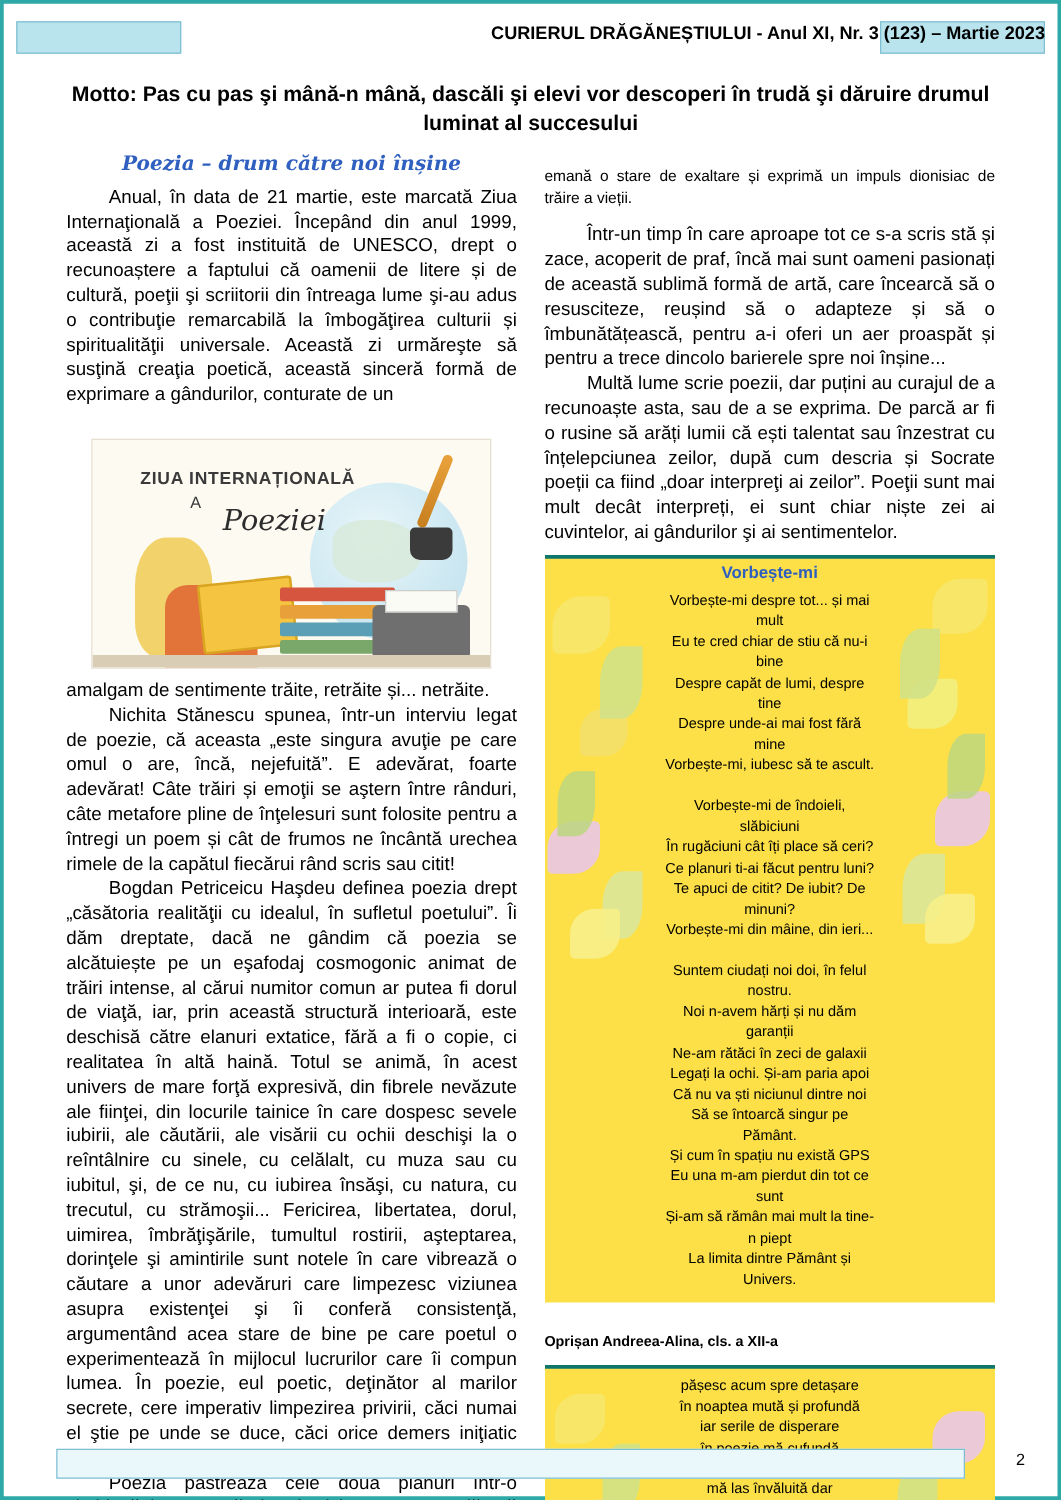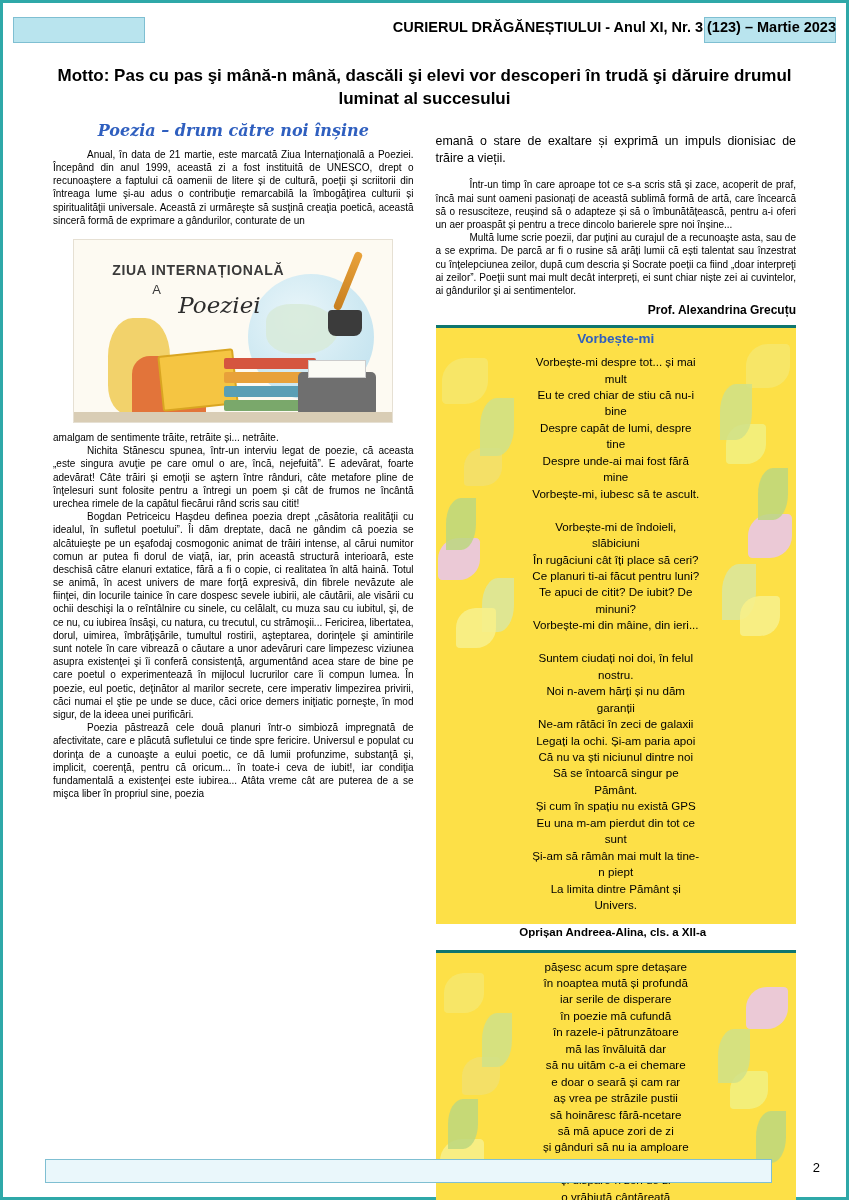--- a/index.html
+++ b/index.html
@@ -66,33 +66,33 @@
   .article-title {
     text-align: center;
     font-family: "DejaVu Serif", serif;
     font-style: italic;
     font-weight: bold;
     font-size: 16px;
     color: #2f5fbf;
     margin-bottom: 8px;
   }
   p.body {
-    font-size: 10px;
+    font-size: 15px;
     line-height: 1.32;
     text-align: justify;
     margin: 0 0 0 0;
     text-indent: 34px;
     hyphens: auto;
   }
   p.body.first { text-indent: 34px; }
   
   .illus {
     width: 318px;
     height: 182px;
-    margin: 12px auto 8px auto;
+    margin: 25px auto 8px auto;
     position: relative;
     background: #fdfaf2;
     border: 1px solid #e6e0d3;
     overflow: hidden;
   }
   .illus .globe {
     position: absolute;
     right: 18px; top: 34px;
     width: 126px; height: 126px;
     border-radius: 50%;
@@ -243,24 +243,25 @@
   .poem-body {
     position: relative;
     text-align: center;
     font-size: 11.6px;
     line-height: 1.42;
     padding: 6px 96px 10px 96px;
     white-space: pre-line;
   }
   .poem-sign {
     position: relative;
-    text-align: center;
+    text-align: left;
     font-size: 11.5px;
     font-weight: bold;
     padding: 2px 6px 4px 0;
+    margin-top: 24px;
   }
   
   .footer {
     position: absolute;
     left: 14px; right: 14px; bottom: 10px;
     height: 30px;
   }
   .footer-band {
     position: absolute;
     left: 28px; right: 60px; top: 2px;
@@ -324,21 +325,20 @@
       <p class="body">Nichita Stănescu spunea, într-un interviu legat de poezie, că aceasta „este singura avuţie pe care omul o are, încă, nejefuită”. E adevărat, foarte adevărat! Câte trăiri și emoţii se aştern între rânduri, câte metafore pline de înţelesuri sunt folosite pentru a întregi un poem și cât de frumos ne încântă urechea rimele de la capătul fiecărui rând scris sau citit!</p>
       <p class="body">Bogdan Petriceicu Haşdeu definea poezia drept „căsătoria realităţii cu idealul, în sufletul poetului”. Îi dăm dreptate, dacă ne gândim că poezia se alcătuiește pe un eşafodaj cosmogonic animat de trăiri intense, al cărui numitor comun ar putea fi dorul de viaţă, iar, prin această structură interioară, este deschisă către elanuri extatice, fără a fi o copie, ci realitatea în altă haină. Totul se animă, în acest univers de mare forţă expresivă, din fibrele nevăzute ale fiinţei, din locurile tainice în care dospesc sevele iubirii, ale căutării, ale visării cu ochii deschişi la o reîntâlnire cu sinele, cu celălalt, cu muza sau cu iubitul, şi, de ce nu, cu iubirea însăşi, cu natura, cu trecutul, cu strămoşii... Fericirea, libertatea, dorul, uimirea, îmbrăţişările, tumultul rostirii, aşteptarea, dorinţele şi amintirile sunt notele în care vibrează o căutare a unor adevăruri care limpezesc viziunea asupra existenţei şi îi conferă consistenţă, argumentând acea stare de bine pe care poetul o experimentează în mijlocul lucrurilor care îi compun lumea. În poezie, eul poetic, deţinător al marilor secrete, cere imperativ limpezirea privirii, căci numai el ştie pe unde se duce, căci orice demers iniţiatic porneşte, în mod sigur, de la ideea unei purificări.</p>
       <p class="body">Poezia păstrează cele două planuri într-o simbioză impregnată de afectivitate, care e plăcută sufletului ce tinde spre fericire. Universul e populat cu dorinţa de a cunoaşte a eului poetic, ce dă lumii profunzime, substanţă şi, implicit, coerenţă, pentru că oricum... în toate-i ceva de iubit!, iar condiţia fundamentală a existenţei este iubirea... Atâta vreme cât are puterea de a se mişca liber în propriul sine, poezia</p>
     </div>
 
     <div class="col-right">
       <p class="right-head-note" style="text-indent:0">emană o stare de exaltare și exprimă un impuls dionisiac de trăire a vieții.</p>
       <p class="body">Într-un timp în care  aproape tot ce s-a scris stă și zace, acoperit de praf, încă mai sunt oameni pasionați de această sublimă formă de artă, care încearcă să o resusciteze, reușind să o adapteze și să o îmbunătățească, pentru a-i oferi un aer proaspăt și pentru a trece dincolo barierele spre noi înșine...</p>
       <p class="body">Multă lume scrie poezii, dar puțini au curajul de a recunoaște asta, sau de a se exprima. De parcă ar fi o rusine să arăți lumii că ești talentat sau înzestrat cu înțelepciunea zeilor, după cum descria și Socrate poeții ca fiind „doar interpreţi ai zeilor”. Poeţii sunt mai mult decât interpreți, ei sunt chiar niște zei ai cuvintelor, ai gândurilor şi ai sentimentelor.</p>
 
-      <div class="sign">Prof. Alexandrina Grecuțu</div>
 
       <div class="poem-box">
         <div class="floral left">
           <div class="fl" style="left:6px;  top:30px;  width:46px; height:46px; background:#f6e76a;"></div>
           <div class="fl" style="left:28px; top:120px; width:38px; height:38px; background:#f3e06a;"></div>
           <div class="fl" style="left:2px;  top:210px; width:42px; height:42px; background:#e9c7e6;"></div>
           <div class="leaf" style="left:44px;top:70px;  width:34px; height:58px; background:#cfe08a;"></div>
           <div class="leaf" style="left:10px;top:170px; width:30px; height:52px; background:#bcd77f;"></div>
           <div class="leaf" style="left:46px;top:250px; width:32px; height:54px; background:#d9e6a0;"></div>
           <div class="fl" style="left:20px; top:280px; width:40px; height:40px; background:#f7ef8a;"></div>

